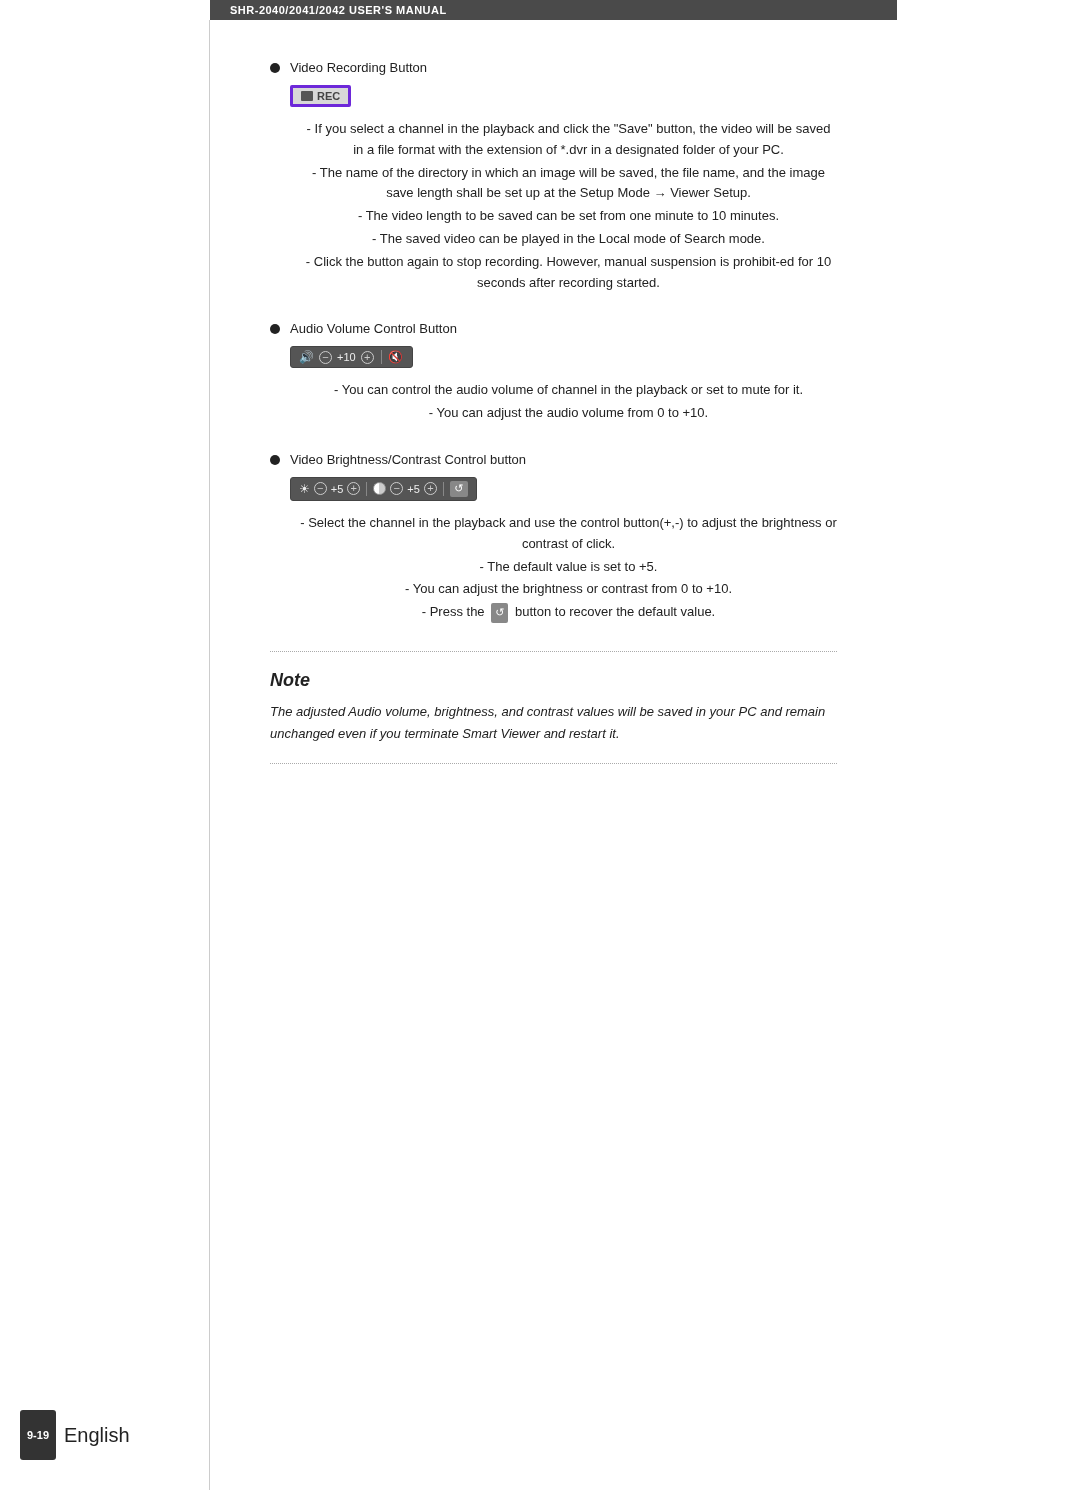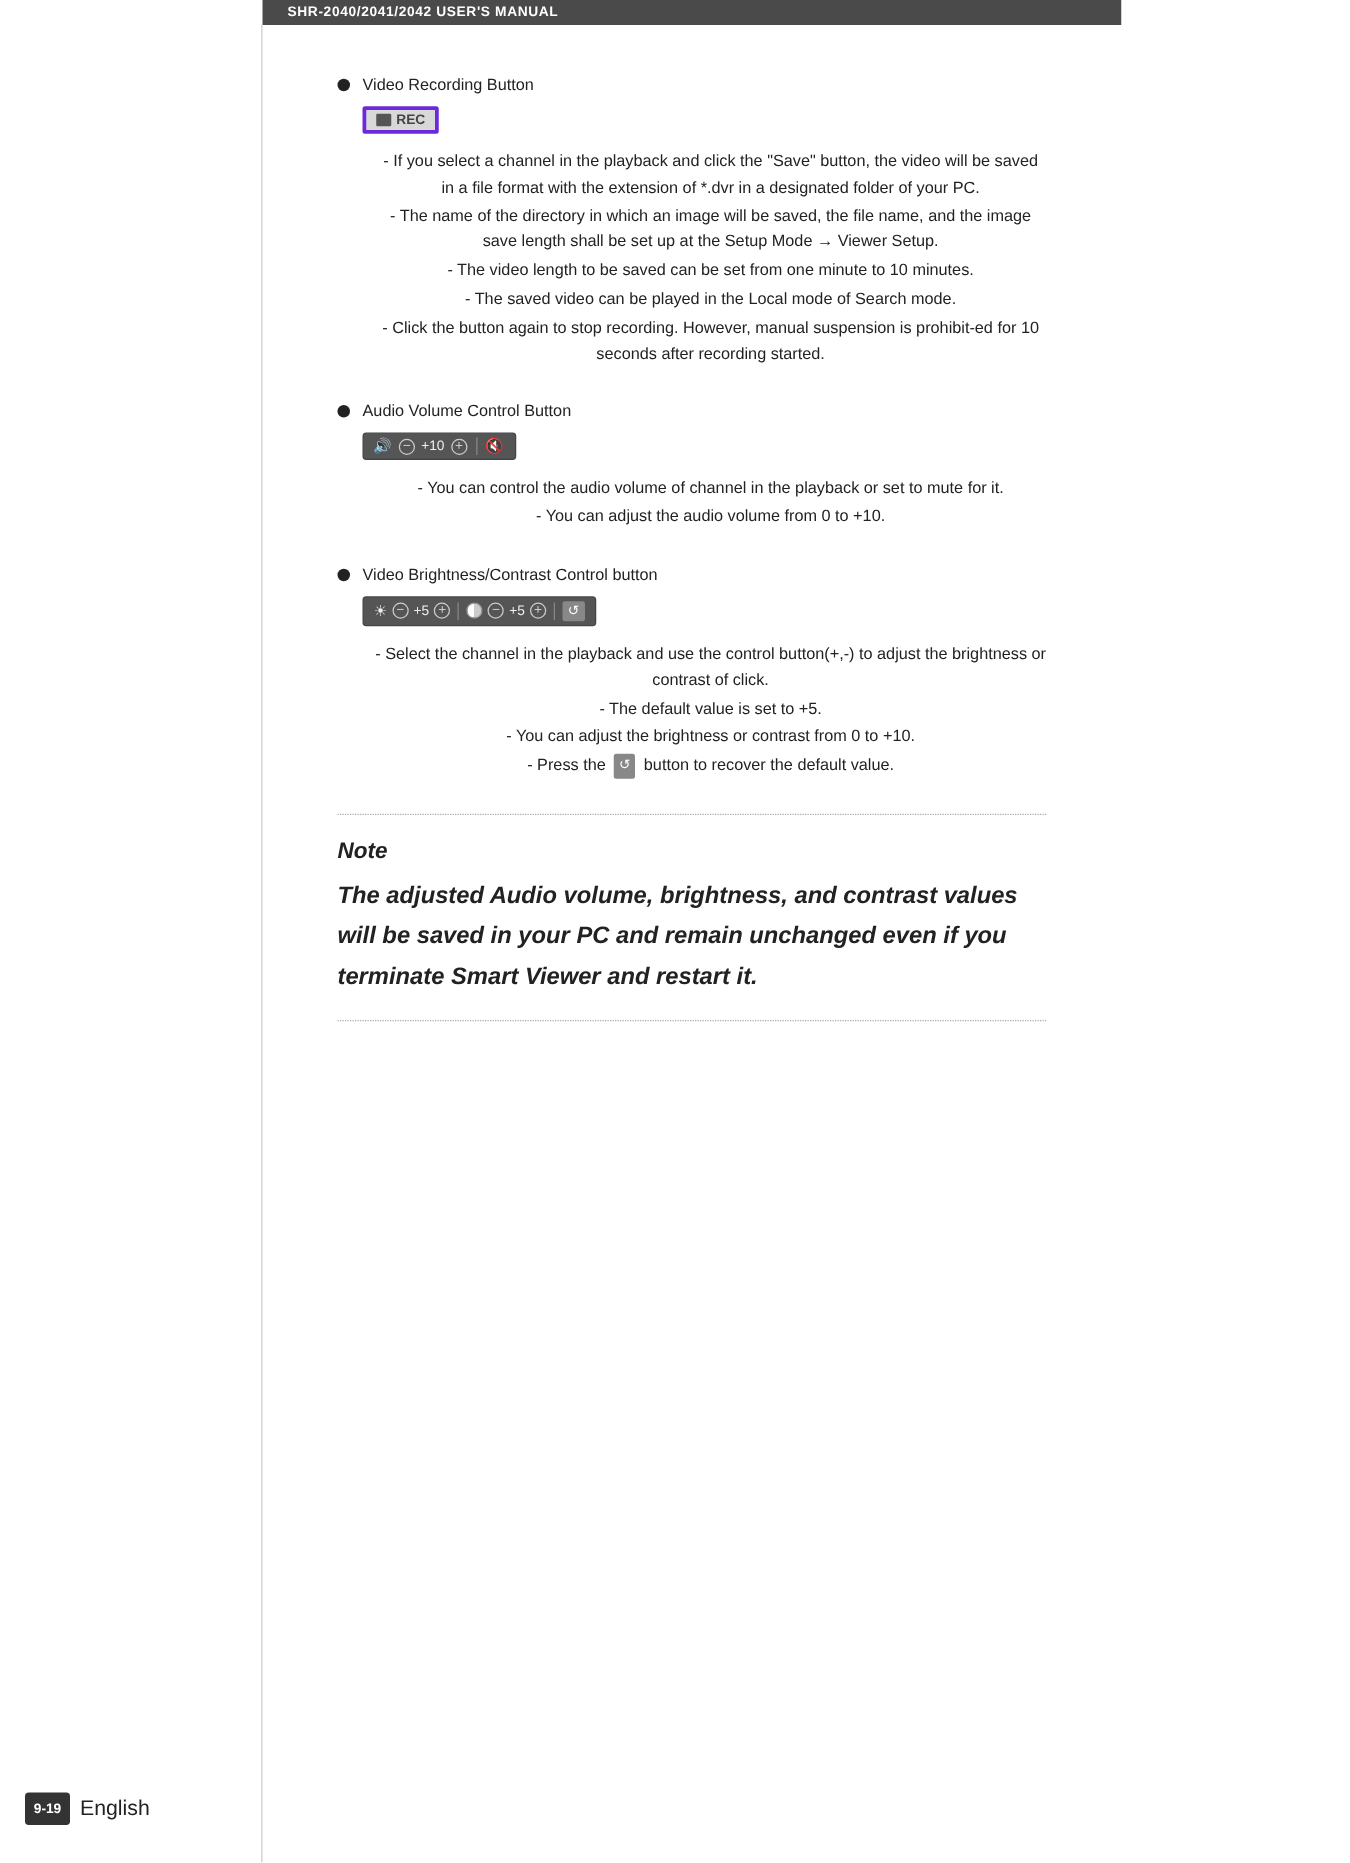--- a/index.html
+++ b/index.html
@@ -174,47 +174,47 @@
     }
 
     .note-title {
       font-size: 18px;
       font-style: italic;
       font-weight: bold;
       margin-bottom: 10px;
     }
 
     .note-text {
-      font-size: 19px;
-      font-weight: bold;
+      font-size: 13px;
+      font-weight: normal;
       font-style: italic;
       line-height: 1.7;
     }
 
     
     .footer {
       position: absolute;
       bottom: 30px;
       left: 20px;
       display: flex;
       align-items: center;
       gap: 8px;
     }
 
     .footer-badge {
       background: #333;
       color: #fff;
       font-size: 11px;
       font-weight: bold;
-      padding: 7px 7px;
+      padding: 19px 7px;
       border-radius: 3px;
     }
 
     .footer-lang {
-      font-size: 17px;
+      font-size: 20px;
       color: #222;
     }
 
     
     .icon-speaker {
       font-size: 12px;
     }
 
     .icon-circle-minus {
       display: inline-block;

